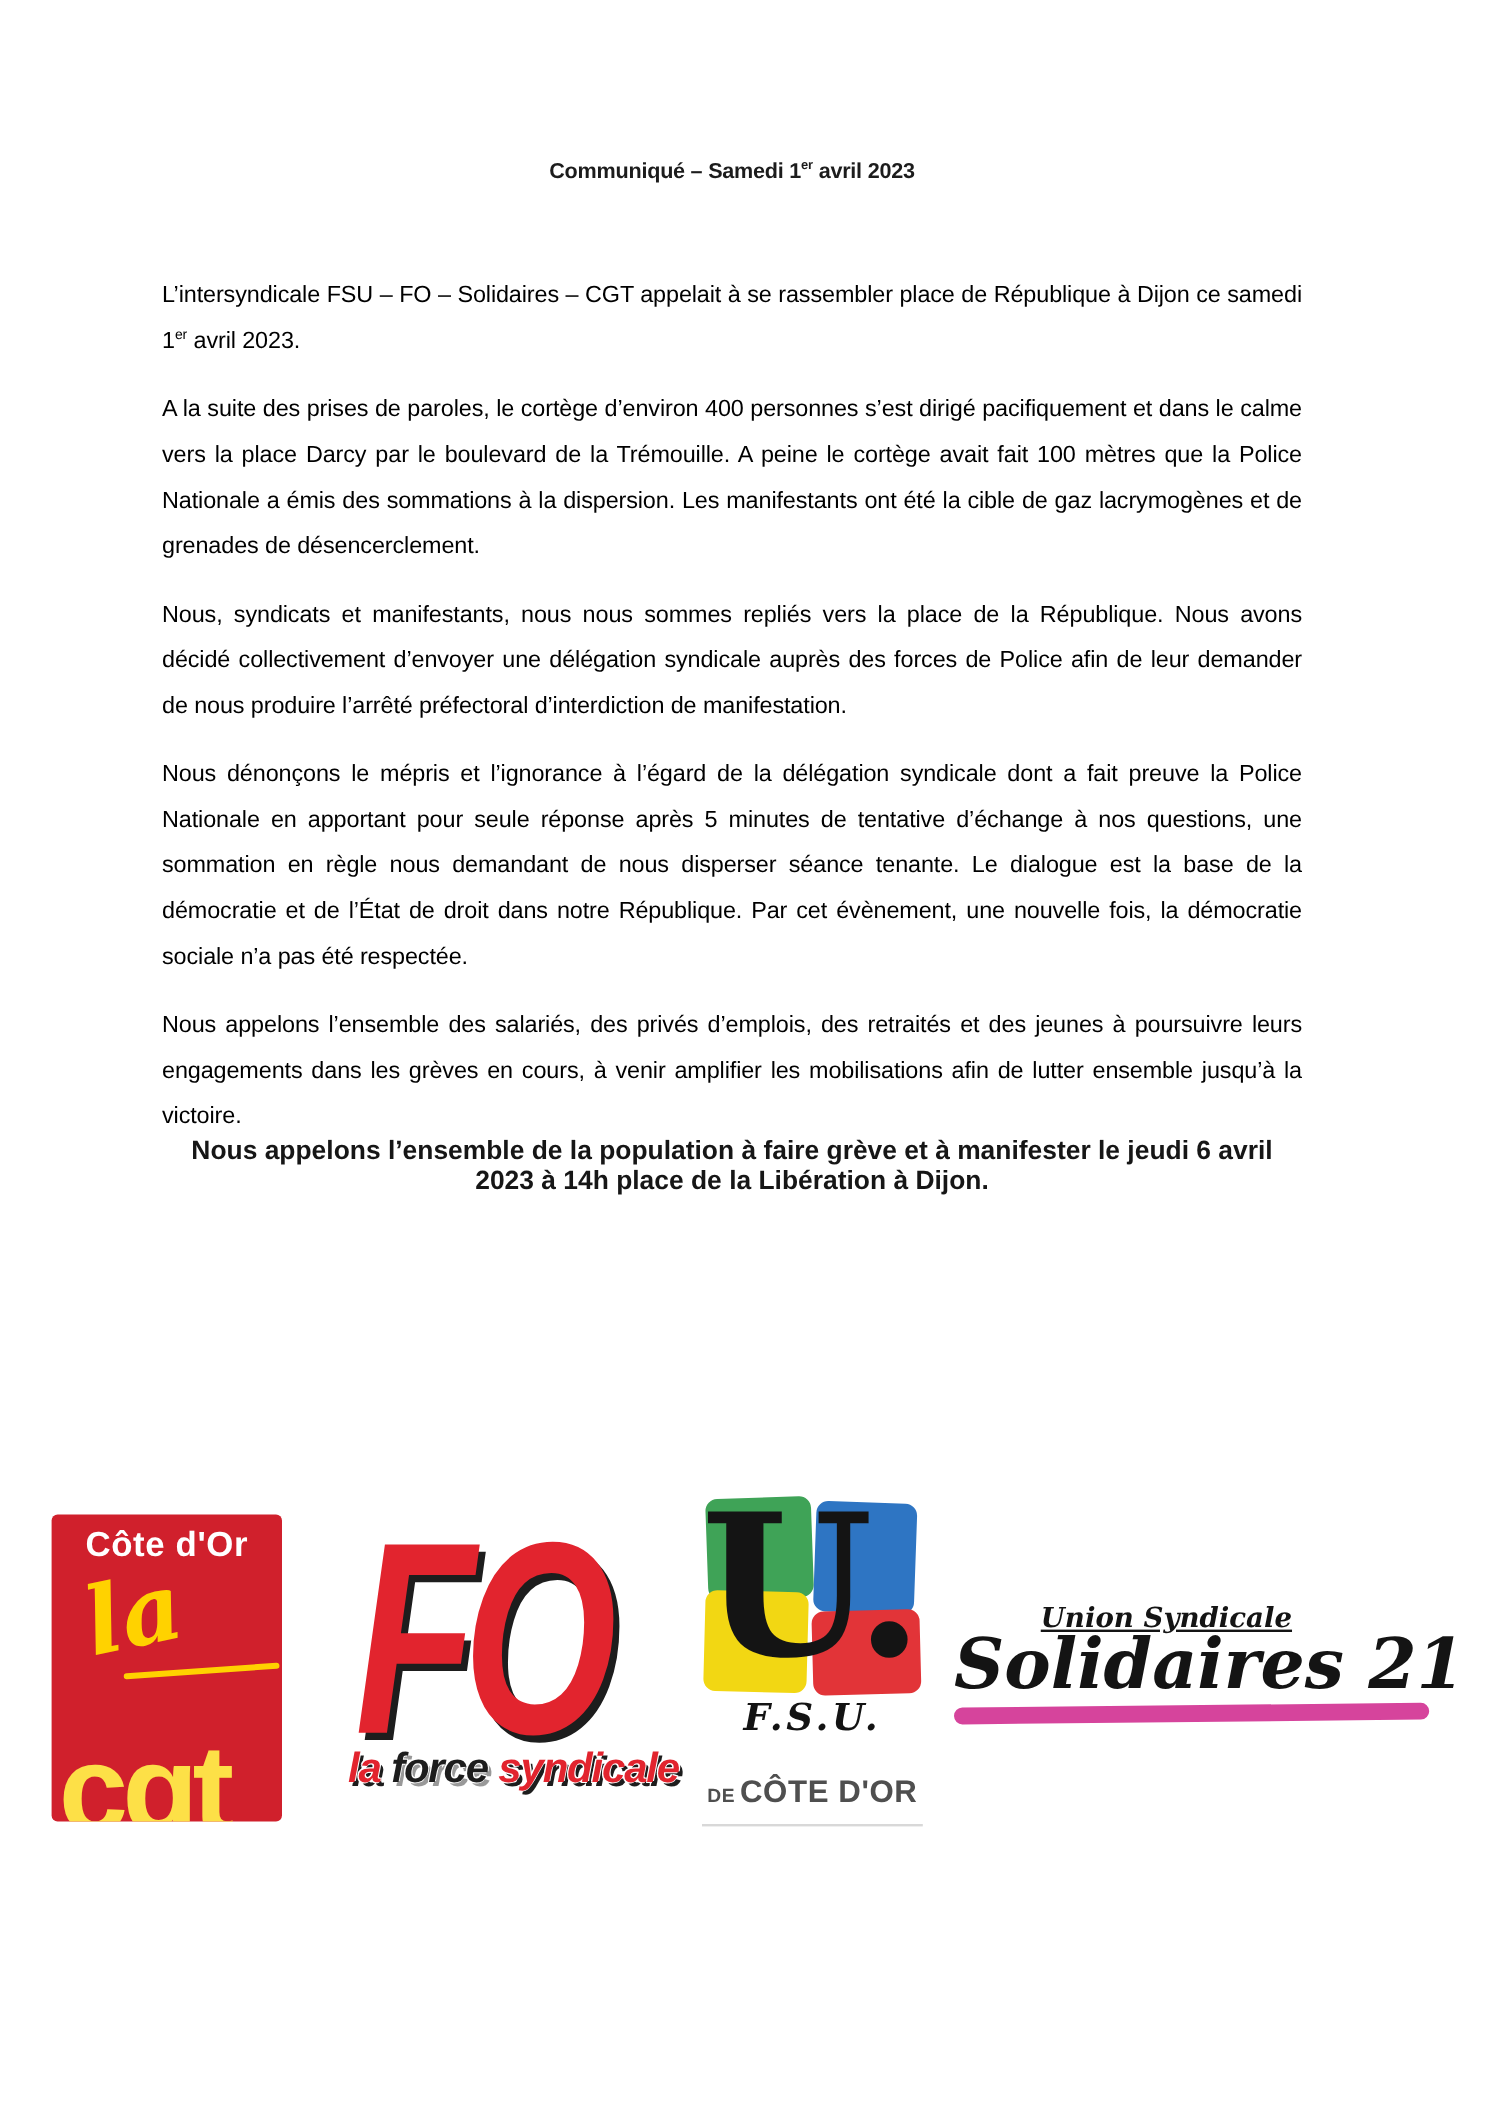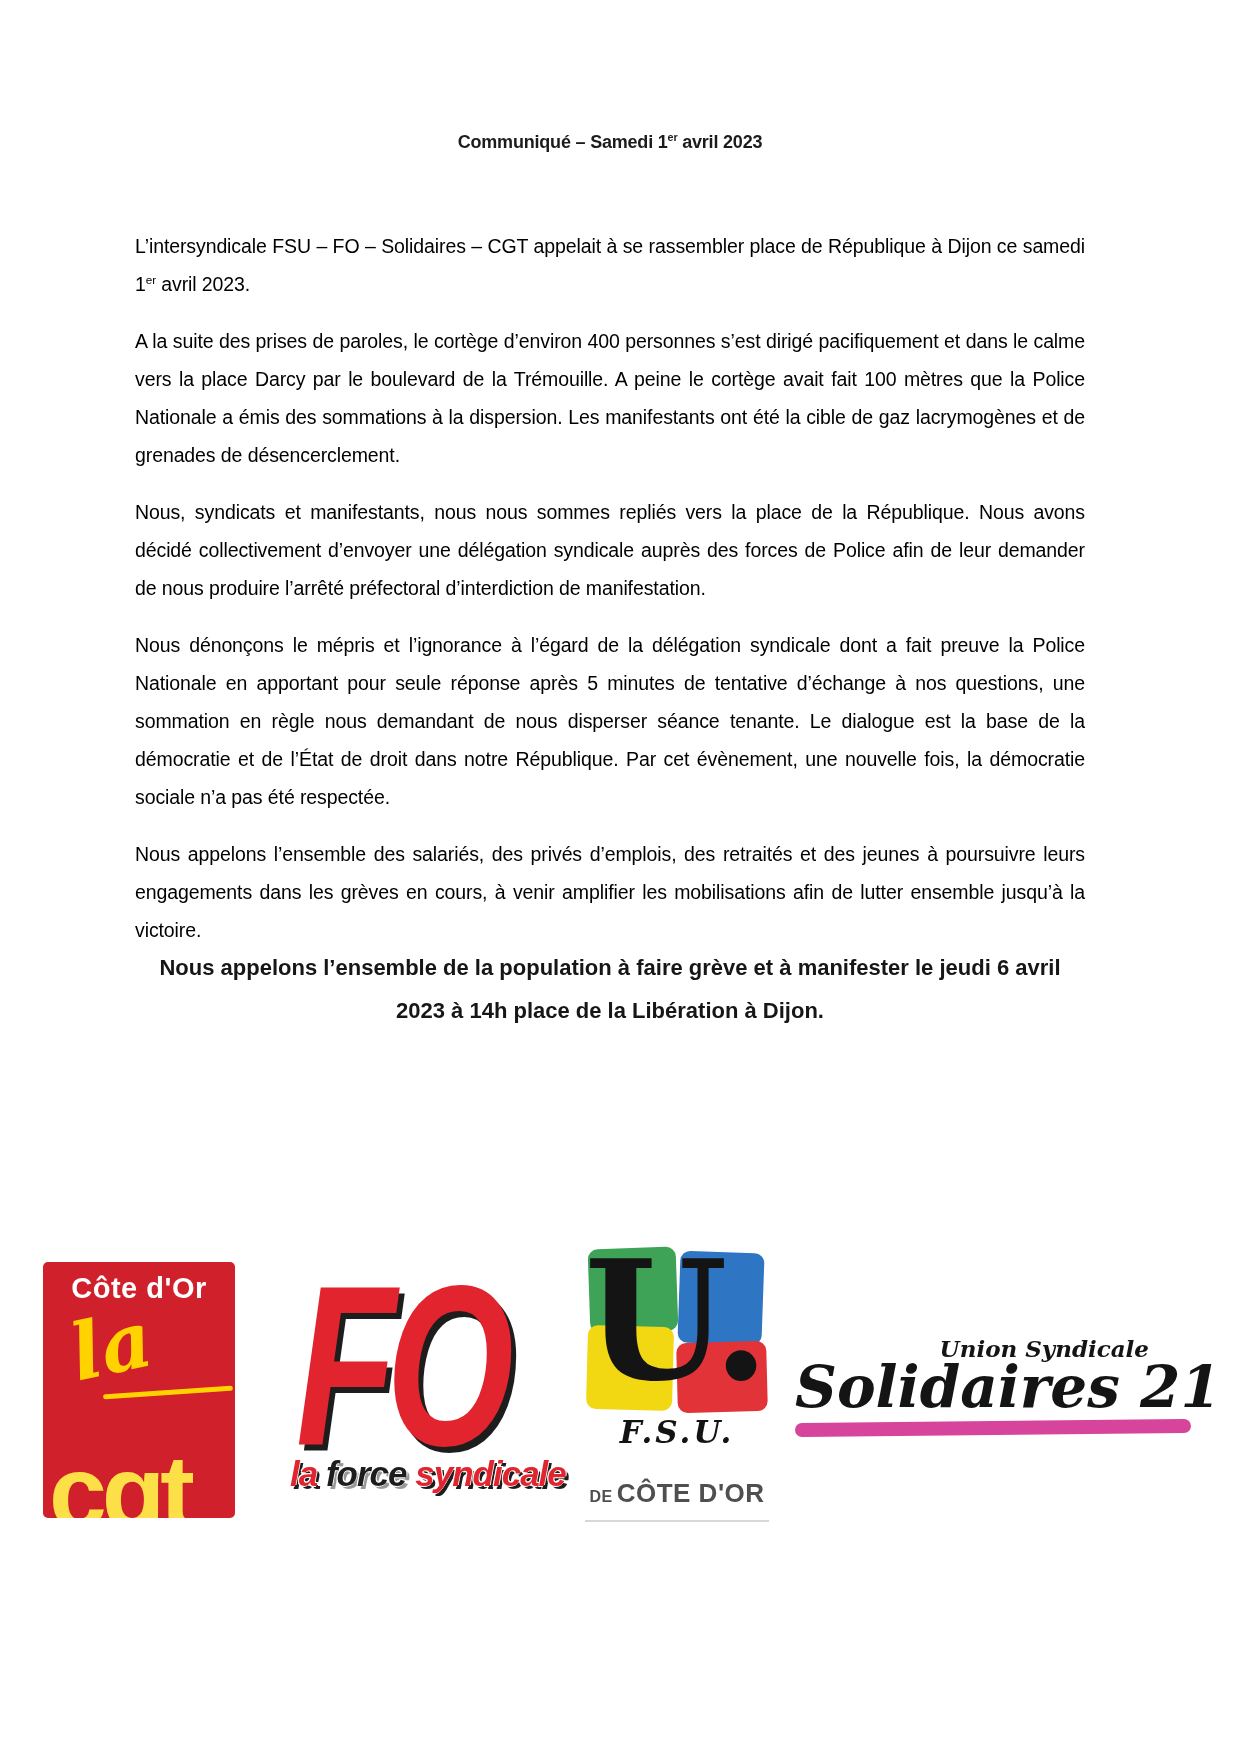--- a/index.html
+++ b/index.html
@@ -20,21 +20,21 @@
 
   .body-text {
     position:absolute; top:227px; left:135px; width:950px;
     font-size:19.5px; line-height:38px; text-align:justify;
     color:#000000; letter-spacing:-0.1px;
   }
   .body-text p { margin-bottom:19px; }
 
   .cta {
     position:absolute; top:946px; left:135px; width:950px;
-    text-align:center; font-size:22px; font-weight:bold; line-height:43px;
+    text-align:center; font-size:22px; font-weight:bold; line-height:25px;
     color:#161616;
   }
   .slogan {
     position:absolute; top:1082px; left:135px; width:950px;
     text-align:center; font-size:22px; font-weight:bold; color:#161616;
   }
 
   
   .logo-cgt {
     position:absolute; left:43px; top:1262px; width:192px; height:256px;
@@ -102,23 +102,23 @@
   }
   .fsu-region {
     margin-top:28px; text-align:center; white-space:nowrap;
     font-size:26px; font-weight:bold; color:#4f4f4f; letter-spacing:0.5px;
   }
   .fsu-region .de { font-size:16px; font-weight:bold; margin-right:4px; }
 
   
   .logo-solidaires { position:absolute; left:795px; top:1336px; width:396px; height:130px; }
   .sol-small {
-    text-align:right; padding-right:42px;
+    text-align:center; padding-right:42px;
     font-family:"DejaVu Serif", serif; font-style:italic; font-weight:bold;
-    font-size:23px; color:#141414; line-height:26px;
+    font-size:23px; color:#141414; line-height:26px;text-decoration:underline;
   }
   .sol-name {
     margin-top:-6px; white-space:nowrap;
     font-family:"DejaVu Serif", serif; font-style:italic; font-weight:bold;
     font-size:58px; line-height:62px; color:#141414; letter-spacing:0px;
   }
   .sol-underline {
     margin-top:3px; height:14px; width:100%;
     background:#d6449c; border-radius:8px; transform:rotate(-0.6deg);
   }

